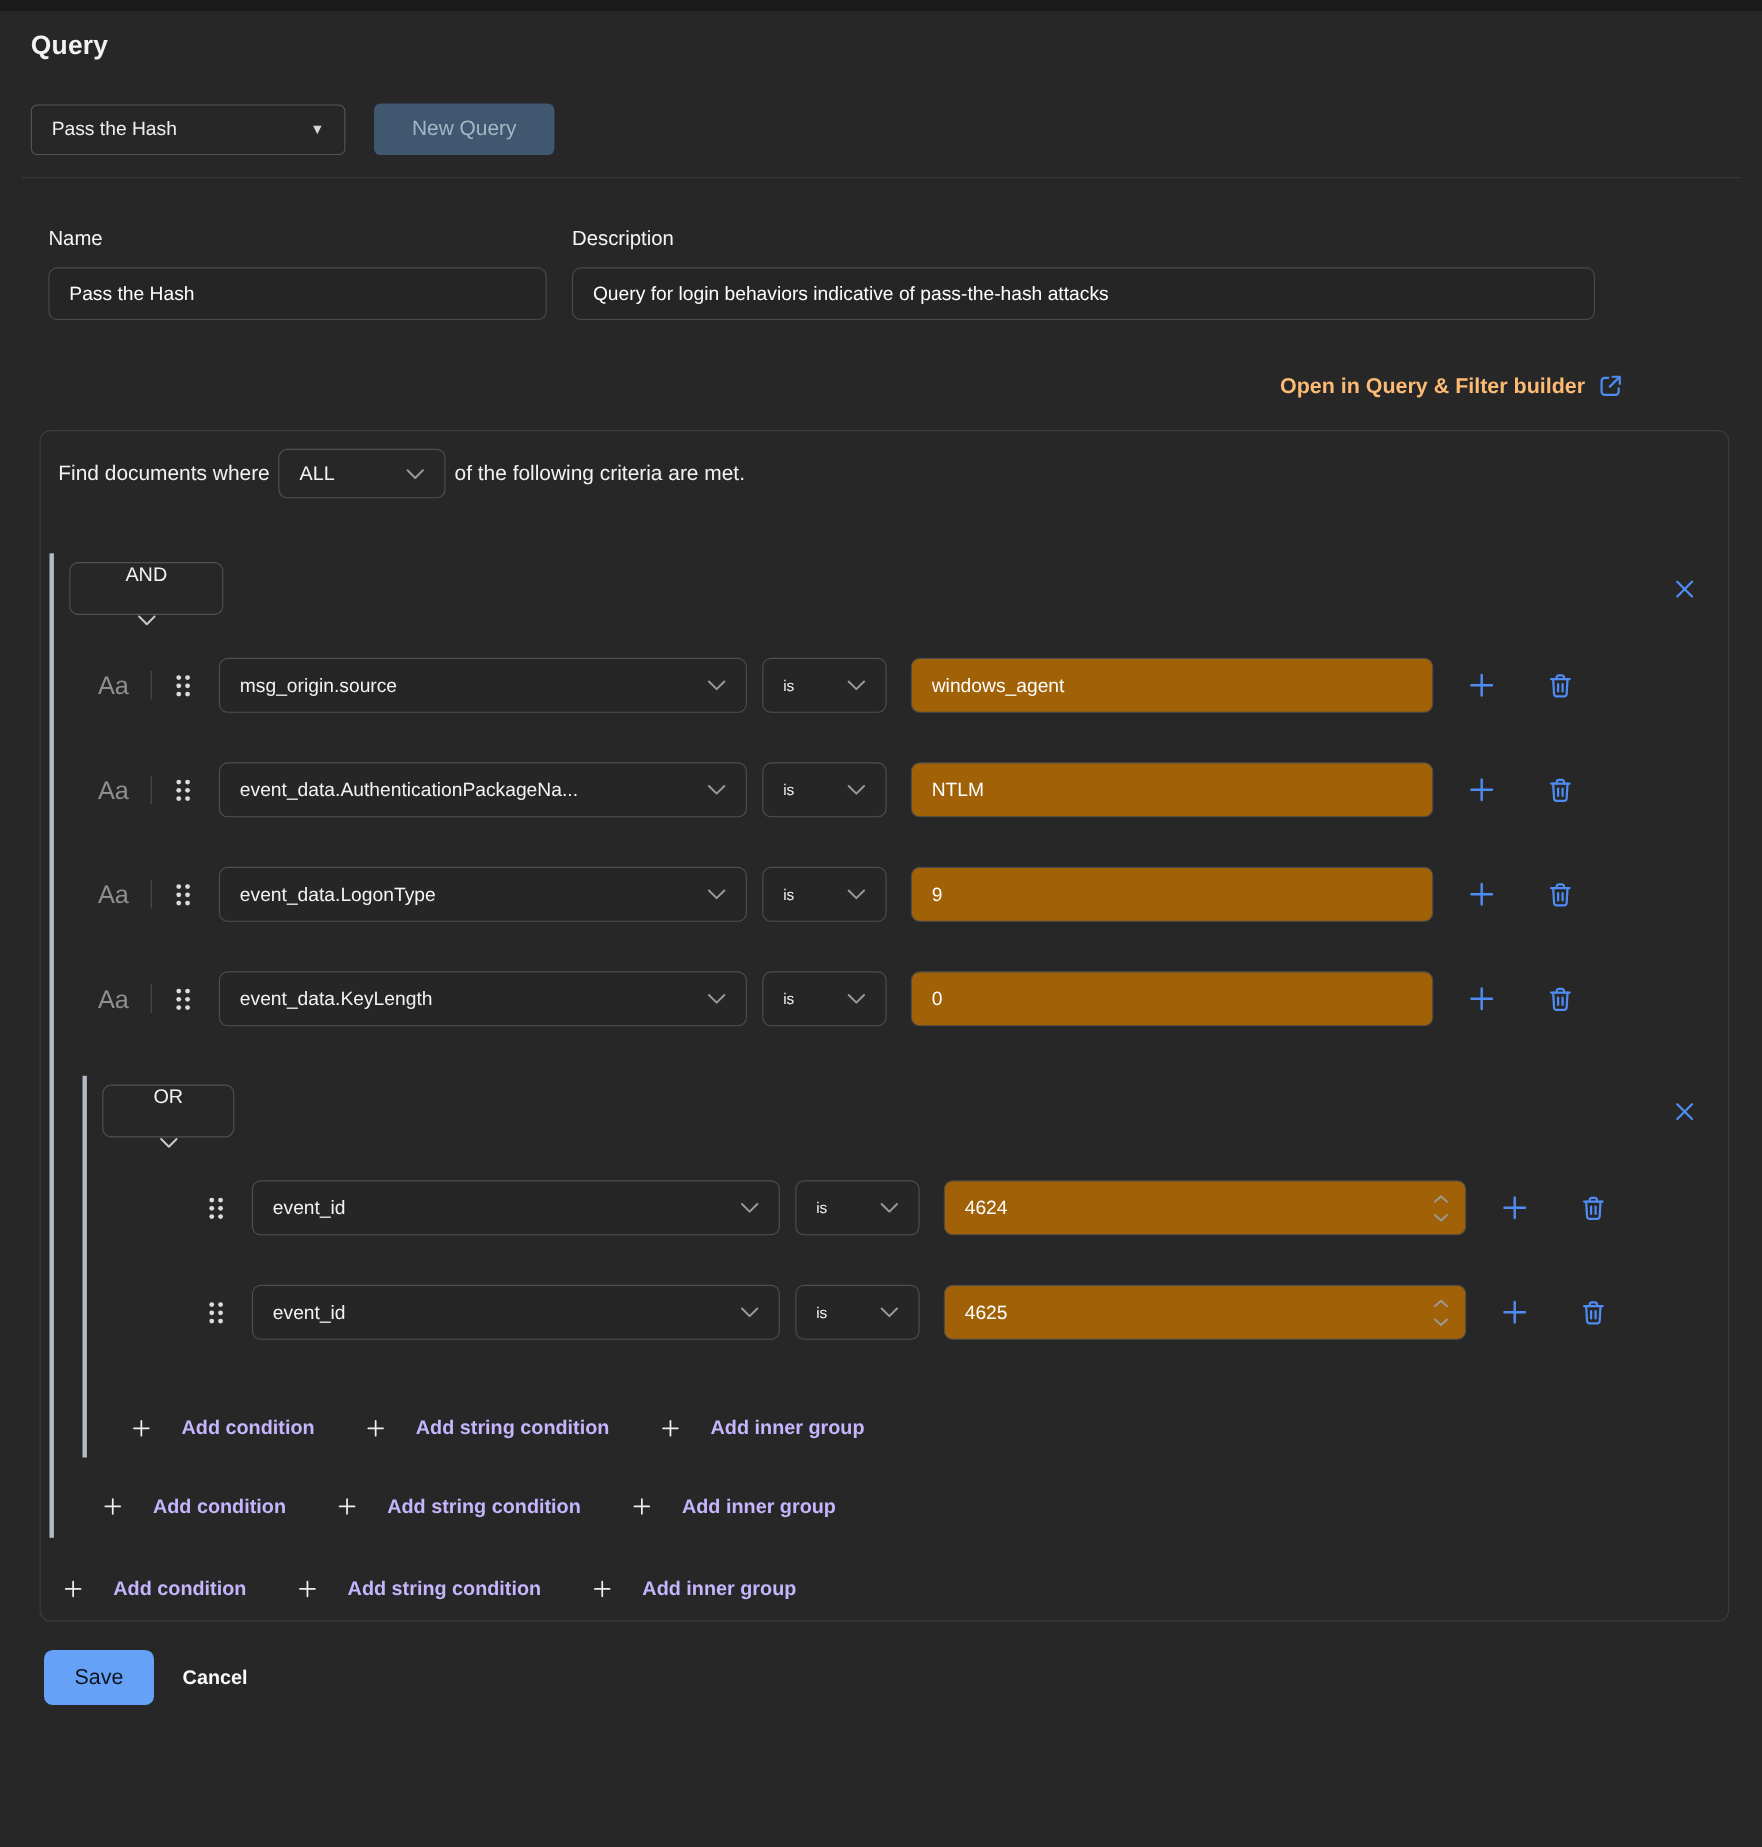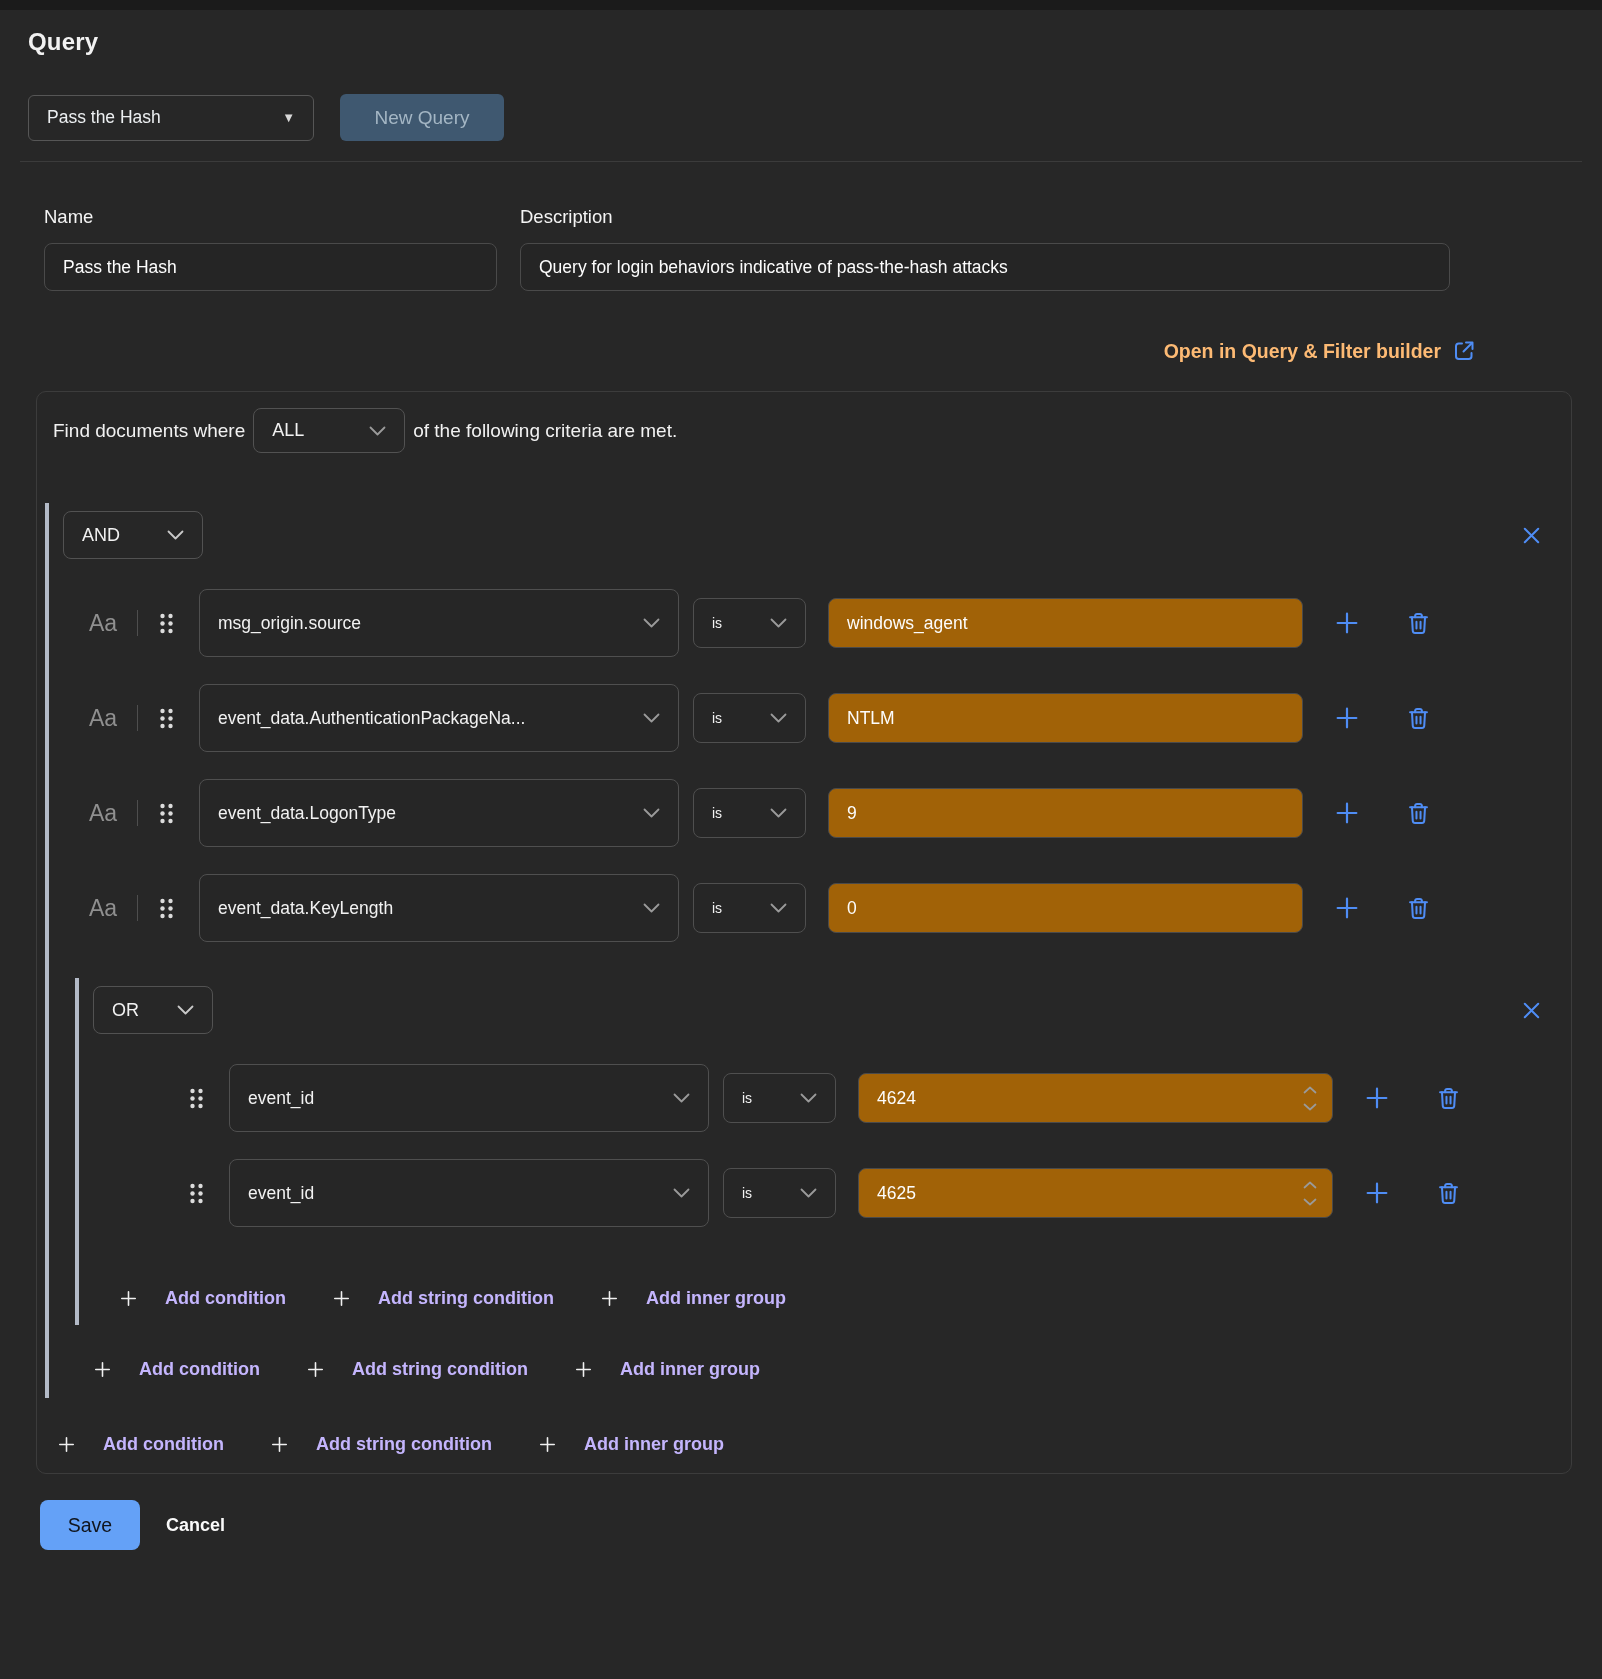--- a/index.html
+++ b/index.html
@@ -55,36 +55,36 @@
     padding:16px 12px 18px 8px;
   }
   .find-row { display:flex; align-items:center; gap:8px; font-size:19px; padding-left:8px; }
   .match-select { width:152px; height:45px; border-radius:8px; border-color:#525252; font-size:18px; }
 
   .group { border-left:4px solid #b3bac7; }
   .root-group { margin-top:50px; padding:2px 0 18px 14px; }
   .or-group  { margin:30px 0 0 12px; padding:2px 0 16px 14px; }
 
   .group-header { display:flex; align-items:center; justify-content:space-between; margin:6px 8px 0 0; }
-  .op-select { height:48px; border-radius:8px; border-color:#525252; font-size:18px; gap:26px; }
+  .op-select { height:48px; border-radius:8px; border-color:#525252; font-size:18px; gap:26px;flex-direction:column; }
   .and-select { width:140px; }
   .or-select  { width:120px; }
   .op-select .chev { flex:0 0 auto; }
 
   .icon-btn { background:none; border:none; padding:0; cursor:pointer; display:flex; align-items:center; justify-content:center; }
   .close-btn { margin-right:8px; }
 
   .rows { margin-top:39px; }
   .cond-row { display:flex; align-items:center; height:50px; margin:0 0 45px 26px; }
   .case-toggle { width:36px; font-size:23px; color:#8f8f8f; cursor:pointer; flex:0 0 auto; }
   .vdivider { width:1px; height:26px; background:#4e4e4e; margin:0 20px 0 12px; flex:0 0 auto; }
   .drag { flex:0 0 auto; margin-right:24px; cursor:grab; display:flex; }
   .cond-row.numeric .case-toggle, .cond-row.numeric .vdivider { visibility:hidden; }
 
-  .field-select { width:480px; height:68px; border-radius:8px; border-color:#4f4f4f; font-size:17.5px; background:#262626; }
+  .field-select { width:480px; height:50px; border-radius:8px; border-color:#4f4f4f; font-size:17.5px; background:#262626; }
   .field-select .sel-text { white-space:nowrap; overflow:hidden; }
   .op-row-select { width:113px; height:50px; border-radius:8px; border-color:#4f4f4f; font-size:14px; margin-left:14px; background:#262626; }
 
   .value-wrap { position:relative; margin-left:22px; width:475px; flex:0 0 auto; }
   .value-input {
     width:100%; height:50px; border:1px solid #4a4a4a; border-radius:8px;
     background:#a16207; color:#fdfdfd; font-size:17.5px; padding:0 18px;
     font-family:inherit; outline:none;
   }
   .spinner { position:absolute; right:16px; top:0; height:50px; display:none; flex-direction:column; justify-content:center; gap:9px; }

